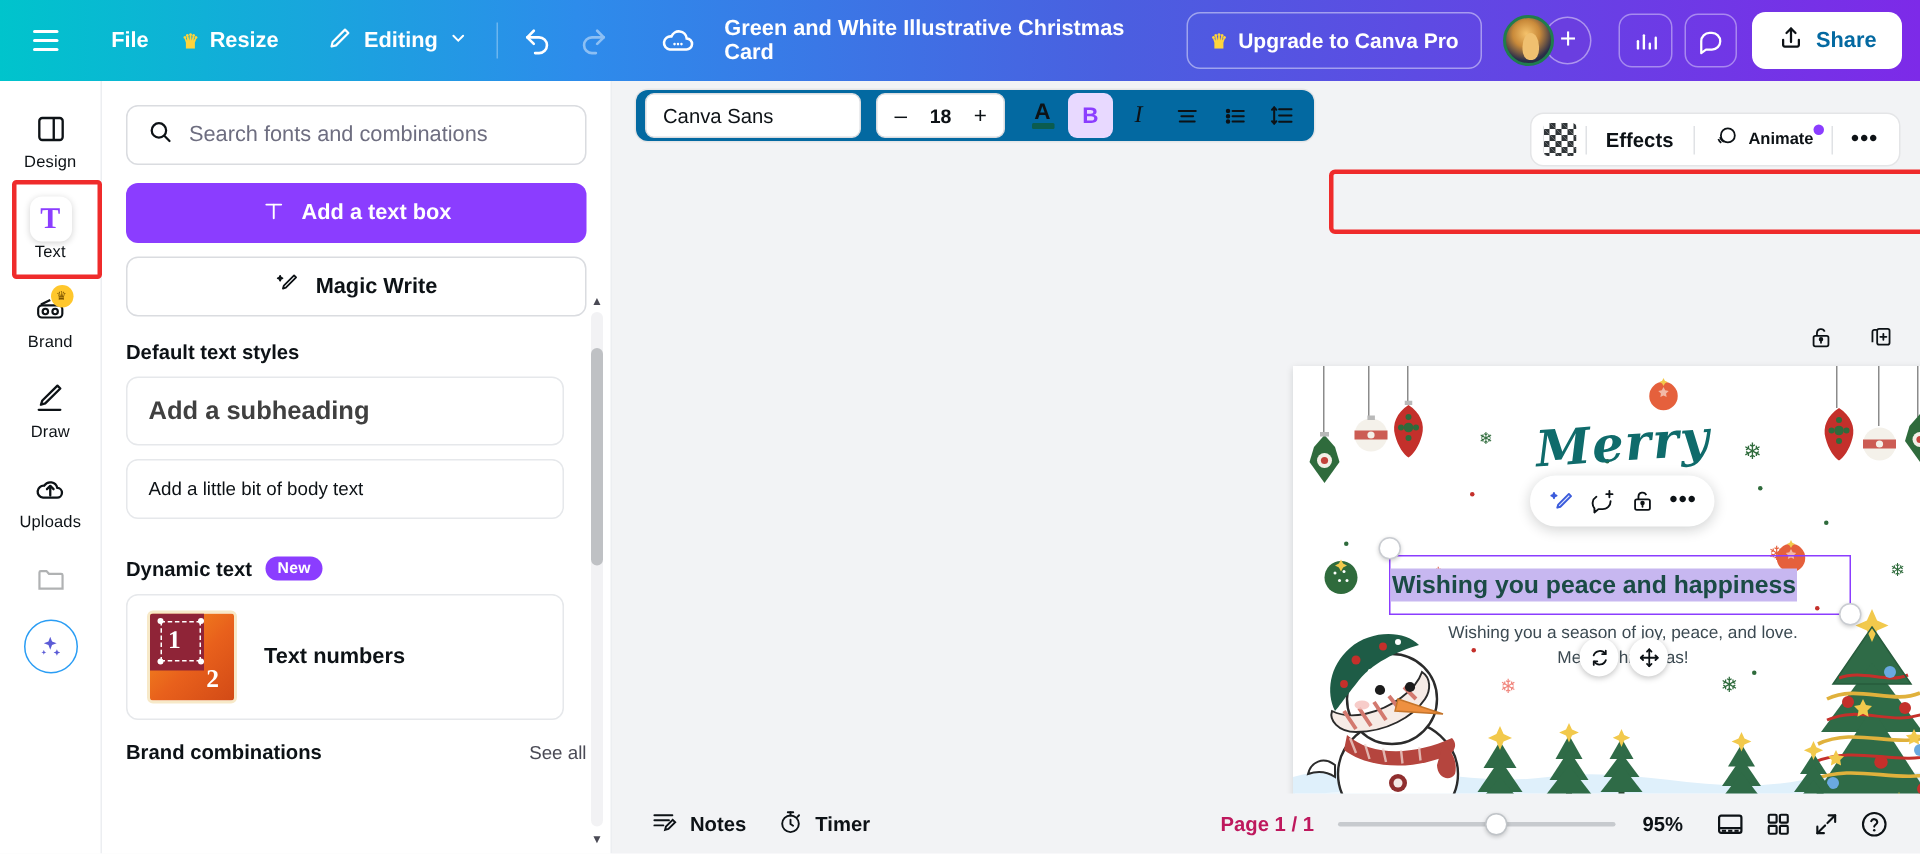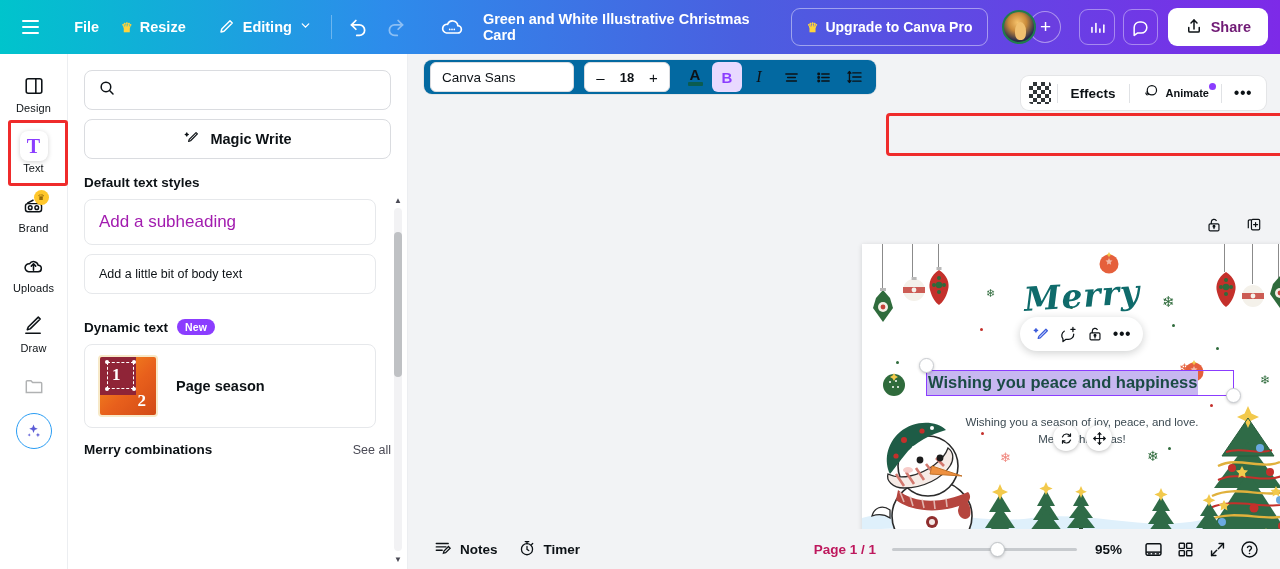--- a/index.html
+++ b/index.html
@@ -46,21 +46,21 @@
   }
   .avatar::after{ content:""; position:absolute; left:11px; top:10px; width:11px; height:18px;
     border-radius:50% 50% 40% 40%; background:#f0c070; }
   .addcollab { width:32px; height:32px; border-radius:50%; border:1px solid rgba(255,255,255,.45);
     display:flex; align-items:center; justify-content:center; margin-left:-7px;
     background:rgba(110,60,220,.55); cursor:pointer; font-size:19px; font-weight:400; }
   .sq-btn { width:36px; height:36px; border:1px solid rgba(255,255,255,.4); border-radius:9px;
     display:flex; align-items:center; justify-content:center; margin-left:8px; cursor:pointer; }
   .share-btn {
     display:flex; align-items:center; gap:8px; height:38px; padding:0 17px; margin-left:10px;
-    background:#fff; color:#701a75; border-radius:9px; font-size:14.5px; font-weight:700; cursor:pointer;
+    background:#fff; color:#0369a1; border-radius:9px; font-size:14.5px; font-weight:700; cursor:pointer;
   }
 
   
   .body { flex:1 1 auto; display:flex; min-height:0; background:#fff; }
 
   
   .rail { width:68px; flex:0 0 68px; background:#fff; border-right:1px solid #eceef1;
     display:flex; flex-direction:column; align-items:center; padding-top:12px; position:relative; }
   .rail-item { width:60px; padding:7px 0 5px; display:flex; flex-direction:column; align-items:center;
     gap:3px; border-radius:9px; cursor:pointer; margin-bottom:7px; position:relative; }
@@ -98,21 +98,21 @@
     display:flex; align-items:center; justify-content:center; gap:9px;
     font-size:14.5px; font-weight:700; color:#0d1216; cursor:pointer;
   }
   .sec-title { font-size:13.5px; font-weight:700; color:#0d1216; margin:16px 0 9px; display:flex;
     align-items:center; gap:9px; }
   .badge-new { background:#8b3dff; color:#fff; font-size:10.5px; font-weight:700;
     padding:2px 8px; border-radius:9px; letter-spacing:.2px; }
   .style-card { border:1px solid #e6e8eb; border-radius:8px; padding:12px 14px; margin-bottom:9px;
     cursor:pointer; background:#fff; width:292px; }
   .sc-heading { font-size:27px; font-weight:700; color:#0d1216; letter-spacing:-.3px; line-height:1.1; }
-  .sc-sub { font-size:17px; font-weight:400; color:#a21caf; }
+  .sc-sub { font-size:17px; font-weight:700; color:#404040; }
   .sc-body { font-size:12.5px; color:#0d1216; }
   .dyn-card { border:1px solid #e6e8eb; border-radius:8px; padding:10px 13px; display:flex;
     align-items:center; gap:18px; cursor:pointer; width:292px; }
   .pn-thumb { width:60px; height:62px; border-radius:4px; overflow:hidden; position:relative;
     background:linear-gradient(135deg,#f7941e 0%, #e8601c 55%, #d24a16 100%); flex:0 0 60px;
     border:2px solid #f7e9c8; }
   .pn-thumb .lt { position:absolute; left:0; top:0; width:36px; height:38px; background:#8f2437; }
   .pn-thumb .num1 { position:absolute; left:12px; top:8px; color:#fff; font-size:17px; font-weight:700;
     font-family:"Liberation Serif", serif; }
   .pn-thumb .frame { position:absolute; left:7px; top:5px; width:27px; height:27px;
@@ -175,22 +175,22 @@
     background:#fff; box-shadow:0 1px 5px rgba(13,18,22,.14); overflow:hidden;
   }
   .canvas-shift { position:absolute; left:0; top:0; width:440px; height:310px; }
   .snowfloor { position:absolute; left:0; bottom:0; width:100%; height:72px; }
   .merry { position:absolute; left:50%; transform:translateX(-50%) rotate(-4deg); top:32px;
     font-family:"DejaVu Serif", serif; font-style:italic; font-size:33px; color:#0f6b6b;
     font-weight:700; letter-spacing:1px; }
   .bodytext { position:absolute; left:50%; transform:translateX(-50%); top:170px; width:250px;
     text-align:center; font-size:11.5px; color:#3c4a52; line-height:1.5; }
   .sel-text {
-    position:absolute; left:64px; top:126px; width:308px; height:26px;
-    border:1.8px solid #8b3dff; display:flex; 
+    position:absolute; left:64px; top:126px; width:308px; height:40px;
+    border:1.8px solid #8b3dff; display:flex; align-items:center;
   }
   .sel-text .txt { font-size:16.5px; font-weight:700; color:#1b4b45; white-space:nowrap;
     background:#c7b7f0; padding:0 1px; line-height:22px; }
   .handle { position:absolute; width:15px; height:15px; border-radius:50%; background:#fff;
     border:1px solid #c9ccd1; box-shadow:0 1px 3px rgba(0,0,0,.2); cursor:pointer; }
   .h-tl { left:-8px; top:-13px; }
   .h-br { right:-8px; bottom:-8px; }
   .floatbar { position:absolute; left:612px; top:217px; height:34px; background:#fff;
     border-radius:17px; box-shadow:0 2px 9px rgba(13,18,22,.2); display:flex; align-items:center;
     gap:3px; padding:0 9px; z-index:8; }
@@ -347,36 +347,36 @@
             <path d="M5.5 8.4L12 5.2"></path>
             </svg>
           <span class="crown-badge">♛</span>
         </div>
         <div class="rail-label">Brand</div>
       </div>
 
       <div class="rail-item">
         <div class="rail-ico">
           <svg width="23" height="23" viewBox="0 0 24 24" fill="none" stroke="#0d1216" stroke-width="1.6" stroke-linecap="round" stroke-linejoin="round">
+            <path d="M5.5 15.5l3-1L19 4.2l-2-2L6.5 12.5z"></path>
+              <path d="M4 19h15"></path>
+            </svg>
+        </div>
+        <div class="rail-label">Draw</div>
+      </div>
+
+      <div class="rail-item">
+        <div class="rail-ico">
+          <svg width="23" height="23" viewBox="0 0 24 24" fill="none" stroke="#0d1216" stroke-width="1.6" stroke-linecap="round" stroke-linejoin="round">
             <path d="M7 17.5h9.6a3.4 3.4 0 0 0 .3-6.8A5 5 0 0 0 7.8 9.2 3.6 3.6 0 0 0 7 17.5z"></path>
             <path d="M12 16V9.6"></path>
               <path d="M9.7 11.6L12 9.3l2.3 2.3"></path>
             </svg>
         </div>
         <div class="rail-label">Uploads</div>
-      </div>
-
-      <div class="rail-item">
-        <div class="rail-ico">
-          <svg width="23" height="23" viewBox="0 0 24 24" fill="none" stroke="#0d1216" stroke-width="1.6" stroke-linecap="round" stroke-linejoin="round">
-            <path d="M5.5 15.5l3-1L19 4.2l-2-2L6.5 12.5z"></path>
-              <path d="M4 19h15"></path>
-            </svg>
-        </div>
-        <div class="rail-label">Draw</div>
       </div>
 
       <div class="rail-item" style="opacity:.32;">
         <div class="rail-ico">
           <svg width="22" height="22" viewBox="0 0 24 24" fill="none" stroke="#0d1216" stroke-width="1.6">
             <path d="M3.6 19V7.2a1 1 0 0 1 1-1h4.1l1.8 2h8.9a1 1 0 0 1 1 1V19z"></path>
             </svg>
         </div>
       </div>
 
@@ -391,22 +391,32 @@
 
     <div class="panel">
 
       <div class="search">
         <span>
           <svg width="18" height="18" viewBox="0 0 24 24" fill="none" stroke="#0d1216" stroke-width="2" stroke-linecap="round">
               <circle cx="10.6" cy="10.6" r="6.4"></circle>
               <path d="M15.4 15.4L20 20"></path>
             </svg>
         </span>
-      </div>
-
+        <input type="text" placeholder="Search fonts and combinations" style="">
+      </div>
+
+      <div class="btn-primary">
+        <span>
+          <svg width="17" height="17" viewBox="0 0 24 24" fill="none" stroke="#fff" stroke-width="1.8" stroke-linecap="round">
+              <path d="M5 6.2h14"></path>
+              <path d="M12 6.2V19"></path>
+            </svg>
+        </span>
+        <span>Add a text box</span>
+      </div>
 
       <div class="btn-outline">
         <span>
           <svg width="18" height="18" viewBox="0 0 24 24" fill="none" stroke="#0d1216" stroke-width="1.6" stroke-linecap="round" stroke-linejoin="round">
             <path d="M7.5 16.5l2.6-.8 9.1-9.1-1.8-1.8-9.1 9.1z"></path>
             <path d="M5 5.2l.6 1.5L7.1 7.3 5.6 7.9 5 9.4l-.6-1.5L2.9 7.3l1.5-.6z"></path>
             </svg>
         </span>
         <span>Magic Write</span>
       </div>
@@ -429,25 +439,25 @@
         <div class="pn-thumb">
           <div class="lt"></div>
           <div class="frame"></div>
           <div class="dot" style="left:5px;top:3px;"></div>
           <div class="dot" style="left:32px;top:3px;"></div>
           <div class="dot" style="left:5px;top:30px;"></div>
           <div class="dot" style="left:32px;top:30px;"></div>
           <div class="num1">1</div>
           <div class="num2">2</div>
         </div>
-        <div class="dyn-label">Page season</div>
+        <div class="dyn-label">Text numbers</div>
       </div>
 
       <div class="fc-row">
-        <div class="fc-title">Merry combinations</div>
+        <div class="fc-title">Brand combinations</div>
         <div class="fc-see">See all</div>
       </div>
 
       <div class="pscroll">
         <div class="track"></div>
         <div class="arr up">▲</div>
         <div class="thumb"></div>
         <div class="arr dn">▼</div>
       </div>
     </div>

